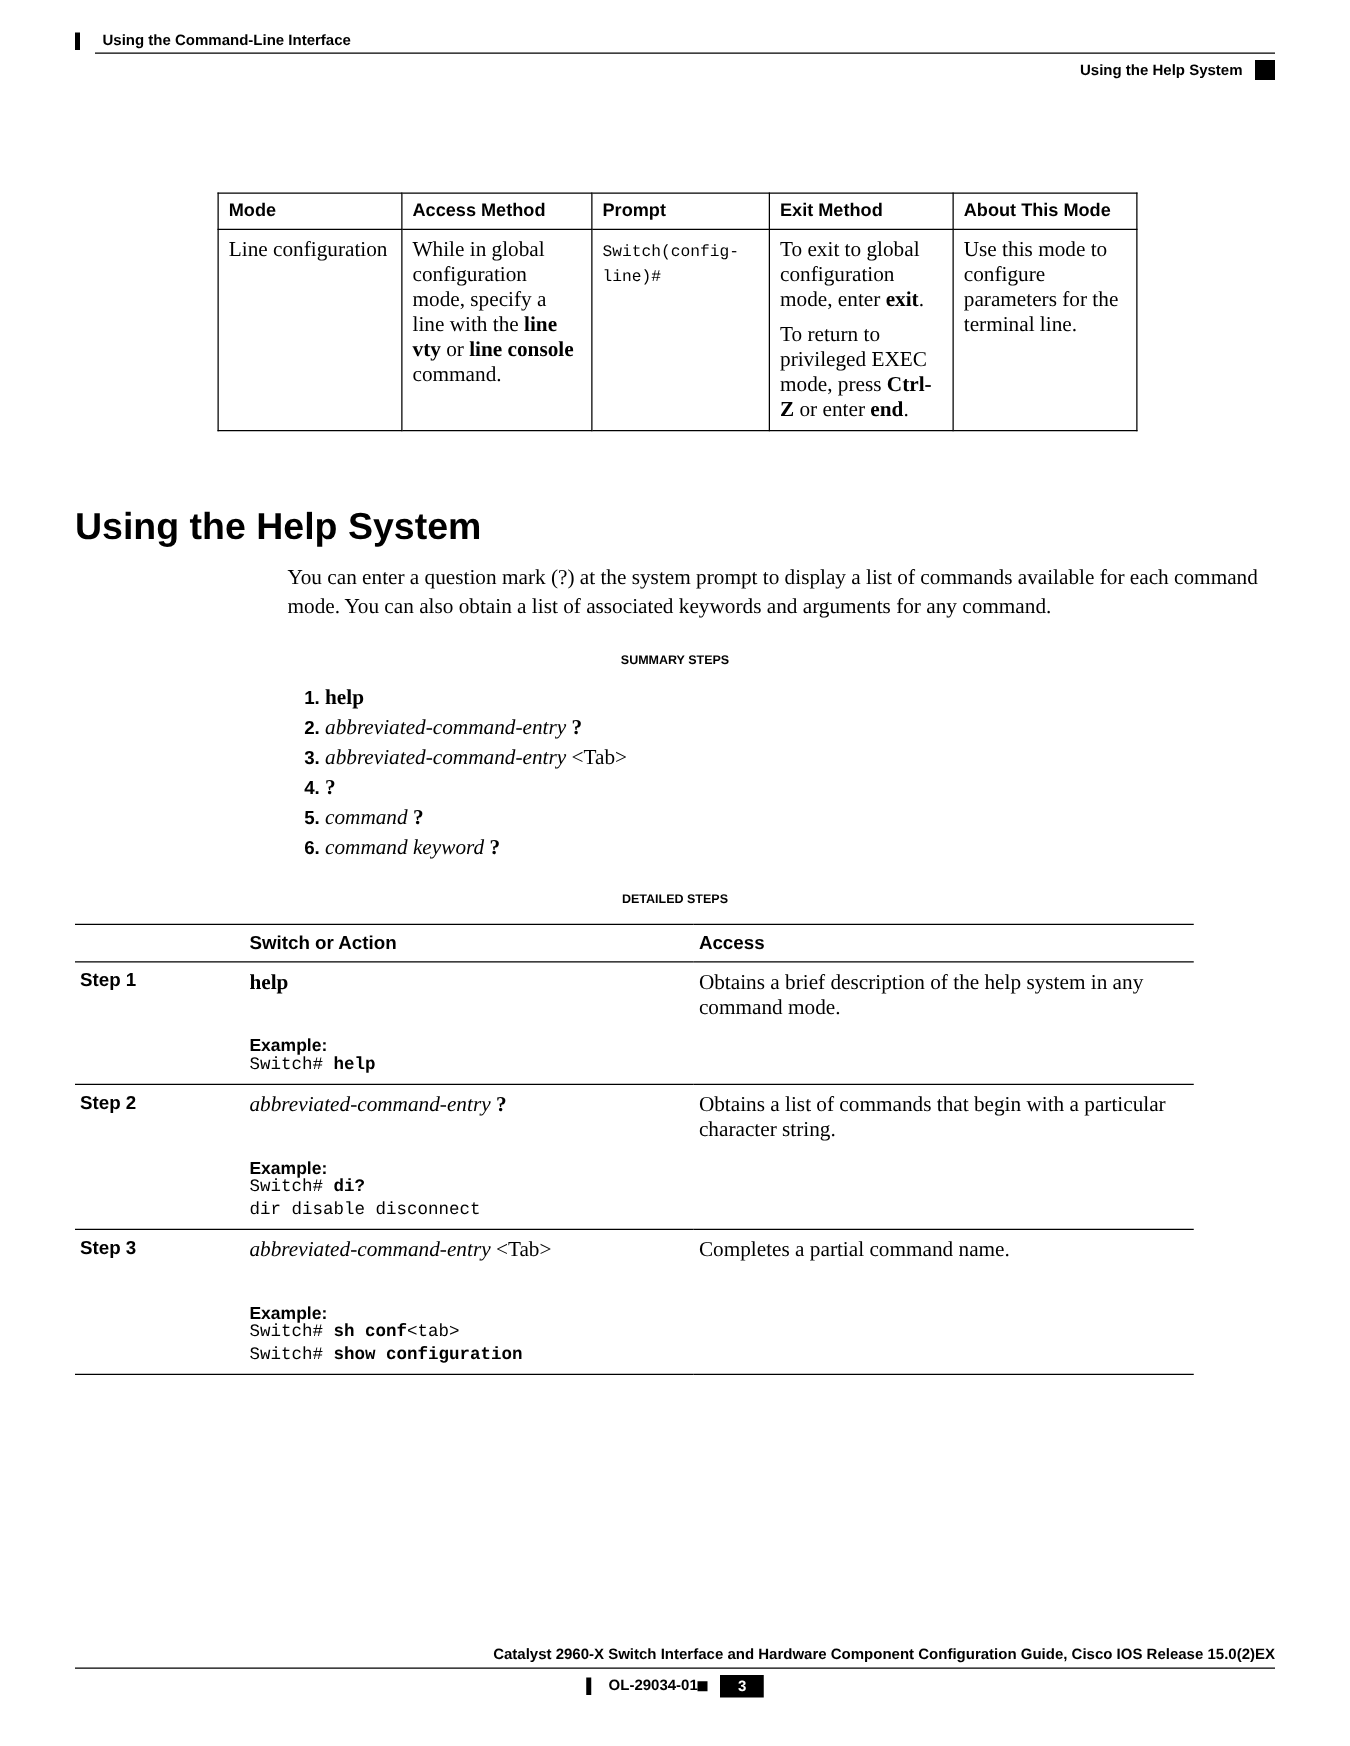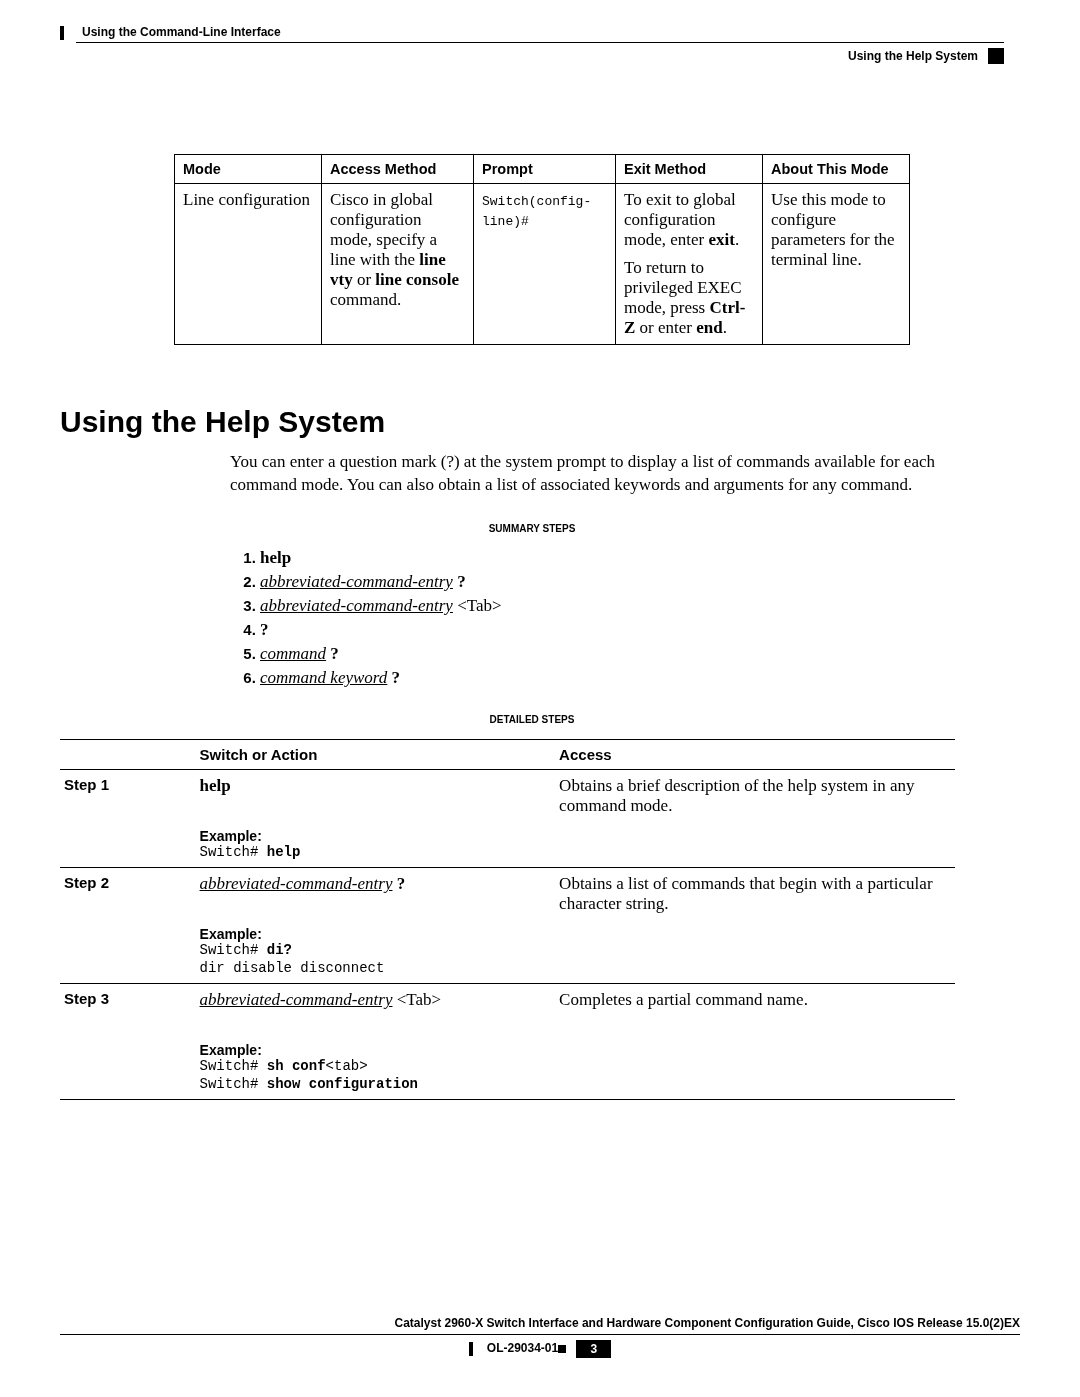--- a/index.html
+++ b/index.html
@@ -5,21 +5,21 @@
   body {
     margin: 0;
     padding: 0;
     font-family: "Times New Roman", Times, serif;
     font-size: 17px;
     color: #000;
     width: 1080px;
     background: #fff;
   }
   .page {
-    padding: 24px 76px 40px 60px;
+    padding: 24px 60px 40px 60px;
     box-sizing: border-box;
     width: 1080px;
     min-height: 1397px;
     position: relative;
   }
   .header-row {
     display: flex;
     align-items: flex-start;
     font-family: Arial, Helvetica, sans-serif;
     font-size: 12px;
@@ -106,21 +106,21 @@
   }
   ol.summary li {
     margin: 4px 0;
   }
   ol.summary li::marker {
     font-family: Arial, Helvetica, sans-serif;
     font-weight: bold;
     font-size: 15px;
   }
   .b { font-weight: bold; }
-  .i { font-style: italic; text-decoration: underline; }
+  .i { font-style: italic; }
   table.steps {
     border-collapse: collapse;
     margin-top: 8px;
     width: 895px;
     font-size: 17px;
   }
   table.steps th, table.steps td {
     padding: 6px 4px 6px 4px;
     text-align: left;
     vertical-align: top;
@@ -224,21 +224,21 @@
         <th class="col-access">Access Method</th>
         <th class="col-prompt">Prompt</th>
         <th class="col-exit">Exit Method</th>
         <th class="col-about">About This Mode</th>
       </tr>
     </thead>
     <tbody>
       <tr>
         <td>Line configuration</td>
         <td>
-          <span>Cisco in global configuration mode, specify a line with the </span><span class="b">line vty</span><span> or </span><span class="b">line console</span><span> command.</span>
+          <span>While in global configuration mode, specify a line with the </span><span class="b">line vty</span><span> or </span><span class="b">line console</span><span> command.</span>
         </td>
         <td><span class="mono">Switch(config-line)#</span></td>
         <td>
           <div><span>To exit to global configuration mode, enter </span><span class="b">exit</span><span>.</span></div>
           <div style="margin-top:8px;"><span>To return to privileged EXEC mode, press </span><span class="b">Ctrl-Z</span><span> or enter </span><span class="b">end</span><span>.</span></div>
         </td>
         <td>Use this mode to configure parameters for the terminal line.</td>
       </tr>
     </tbody>
   </table>

